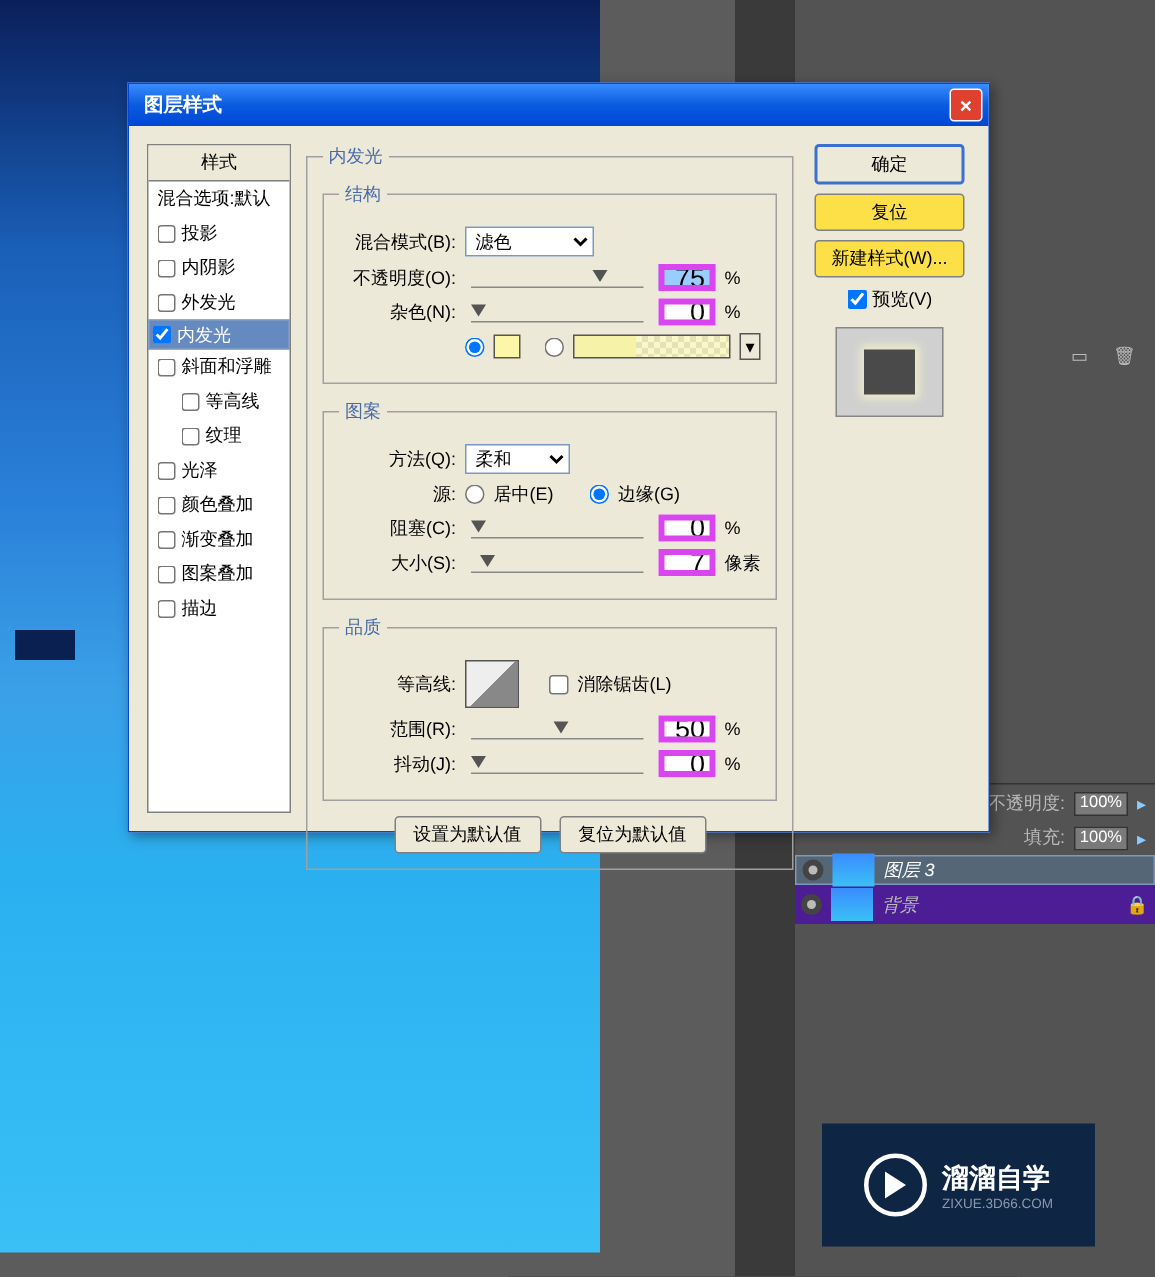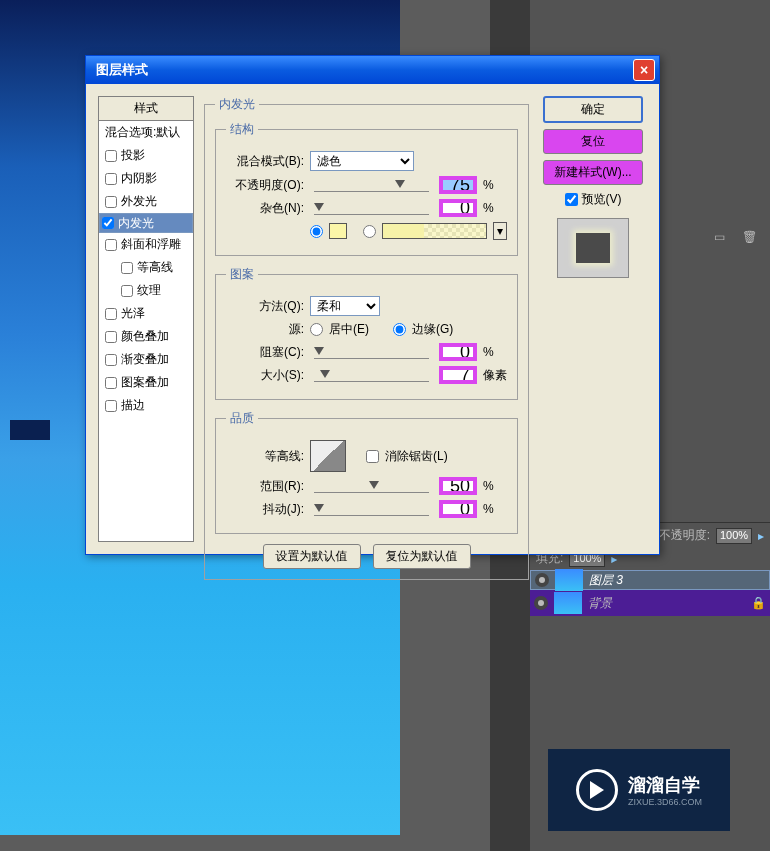--- a/index.html
+++ b/index.html
@@ -39,21 +39,21 @@
 .colorbox{width:18px;height:16px;border:1px solid #555}
 .grad{flex:1;height:16px;border:1px solid #555;background:linear-gradient(to right,#f6f2a8,#f6f2a8);position:relative}
 .grad::after{content:"";position:absolute;right:0;top:0;width:60%;height:100%;background:repeating-conic-gradient(#ccc 0 25%,#fff 0 50%) 0 0/8px 8px;opacity:.4}
 .grad-dd{width:14px;height:18px;border:1px solid #555;background:#ece9d8;display:flex;align-items:center;justify-content:center}
 .contour{width:36px;height:32px;border:1px solid #555;background:linear-gradient(135deg,#eee 50%,#888 50%)}
 .btnrow{display:flex;gap:12px;justify-content:center;margin-top:2px}
 .btn{border:1px solid #808080;background:#ece9d8;padding:3px 12px;font-size:12px;border-radius:3px}
 .right-col{width:108px;display:flex;flex-direction:column;gap:6px;align-items:center}
 .rbtn{width:100px;padding:3px 0;font-size:12px;text-align:center;border-radius:3px}
 .rbtn.ok{border:2px solid #3a70d0;background:#ece9d8}
-.rbtn.norm{border:1px solid #808080;background:#d946ef}
+.rbtn.norm{border:1px solid #808080;background:#fde047}
 .preview-thumb{width:72px;height:60px;margin-top:4px;border:1px solid #888;background:#d0d0d0;display:flex;align-items:center;justify-content:center}
 .preview-thumb div{width:34px;height:30px;background:#4a4a4a;box-shadow:0 0 6px 3px rgba(255,255,200,.6)}
 .cb{display:flex;align-items:center;gap:4px;font-size:12px}
 
 .rtop{position:absolute;top:230px;right:14px;display:flex;gap:14px}
 .ico{width:14px;height:14px;color:#bbb;font-size:12px}
 .layer-row{display:flex;align-items:center;gap:6px;padding:2px 4px;background:#4c1d95}
 .layer-row.sel{background:#567;color:#fff}
 .eye{width:14px;height:14px;background:#444;border-radius:50%;position:relative}
 .eye::after{content:"";position:absolute;left:4px;top:4px;width:6px;height:6px;background:#bbb;border-radius:50%}
@@ -99,21 +99,21 @@
       <span style="font-size:10px;color:#ccc">a</span>
       <select class="dd" style="width:40px"><option>浑厚</option></select>
     </div>
   </div>
   <div style="position:absolute;top:522px;left:0;right:0;color:#bbb">
     <div class="rpanel-row" style="justify-content:flex-end;border-top:1px solid #333;padding-top:4px">
       <span>不透明度:</span>
       <span class="pct-box">100%</span>
       <span style="color:#8cf">▸</span>
     </div>
-    <div class="rpanel-row" style="justify-content:flex-start">
+    <div class="rpanel-row" style="justify-content:flex-end">
       <span>填充:</span>
       <span class="pct-box">100%</span>
       <span style="color:#8cf">▸</span>
     </div>
     <div class="layer-row sel">
       <div class="eye"></div>
       <div class="thumb-sm"></div>
       <span style="font-style:italic">图层 3</span>
     </div>
     <div class="layer-row">
@@ -189,21 +189,21 @@
         </div>
     </div>
 
     <div class="center-col">
       <fieldset class="top">
         <legend>内发光</legend>
         <fieldset>
           <legend>结构</legend>
           <div class="row">
             <span class="lab">混合模式(B):</span>
-            <select class="sel" style="width:104px"><option>滤色</option></select>
+            <select class="sel" style="width:86px"><option>滤色</option></select>
           </div>
           <div class="row">
             <span class="lab">不透明度(O):</span>
             <div class="slider">
                 <div class="thumb" style="left:70%"></div>
               </div>
             <input class="numbox" style="background: rgb(153, 204, 255);" value="75">
             <span class="unit">%</span>
           </div>
           <div class="row">

